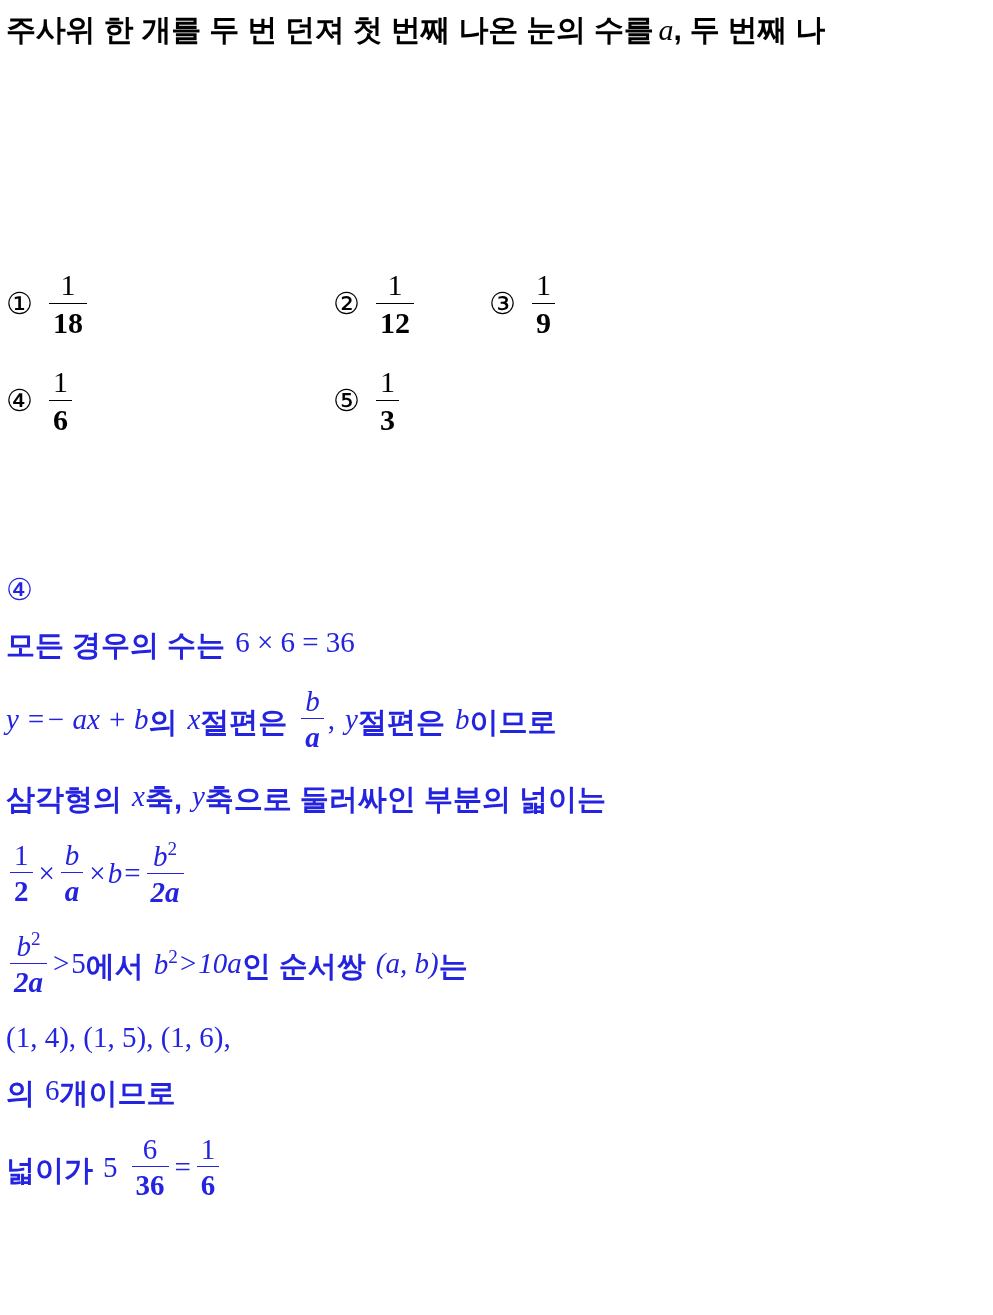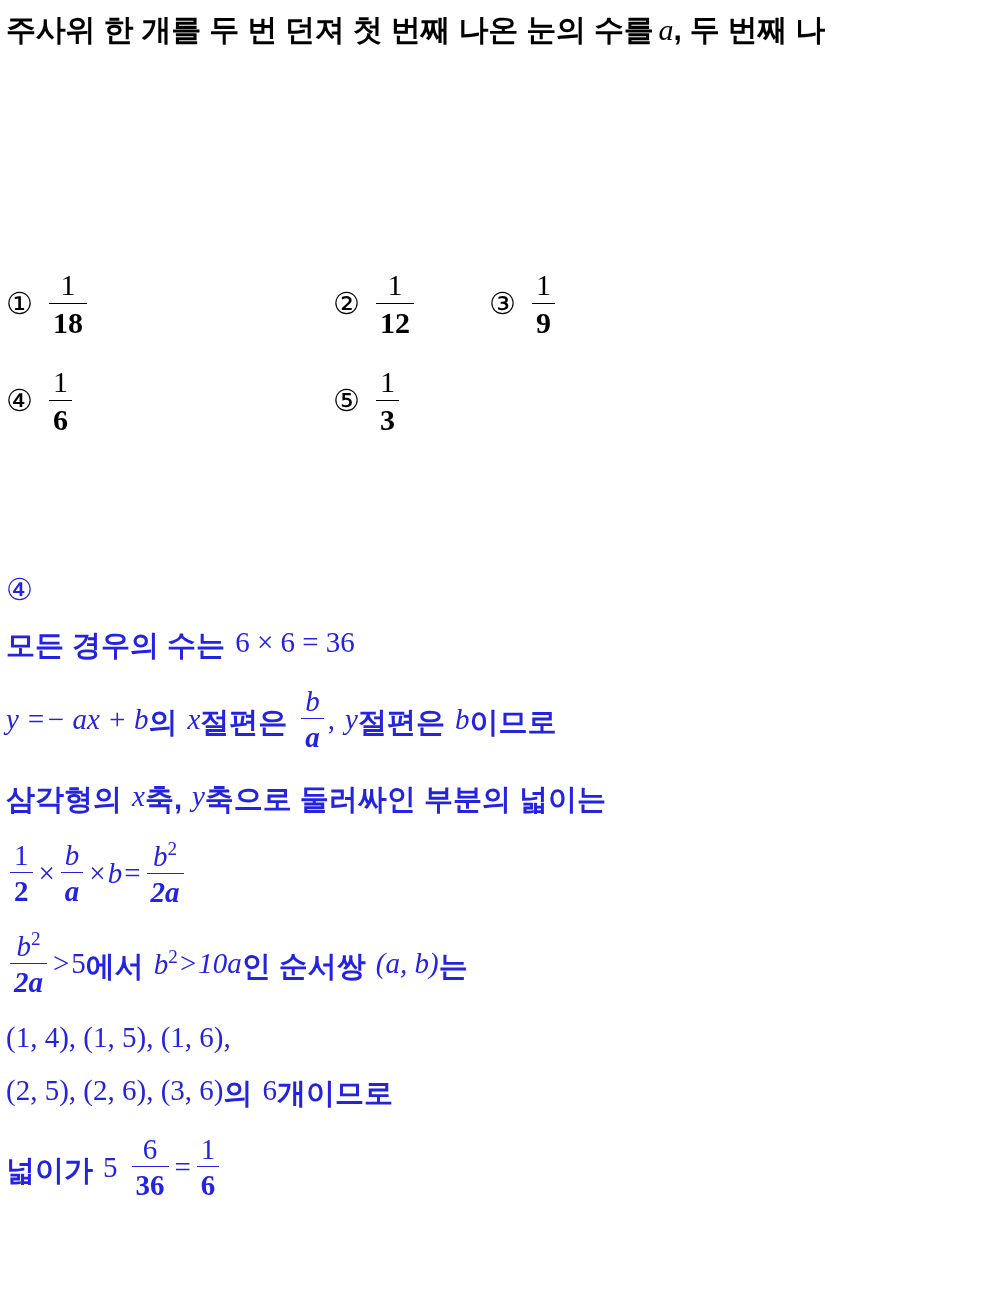--- a/index.html
+++ b/index.html
@@ -247,21 +247,20 @@
         <span class="sp"></span>
       <span class="mi">(a, b)</span>
       <span class="ko">는</span>
     </div>
 
     <div class="sol-line compact">
       <span class="mn">(1, 4), (1, 5), (1, 6),</span>
     </div>
 
     <div class="sol-line">
-      <span class="mn">(2, 5), (2, 6), (3, 6)</span>
         <span class="ko">의</span>
         <span class="sp"></span>
         <span class="mn">6</span>
         <span class="ko">개이므로</span>
     </div>
 
     <div class="sol-line tall">
       <span class="ko">넓이가</span>
         <span class="sp"></span>
         <span class="mn">5</span>

